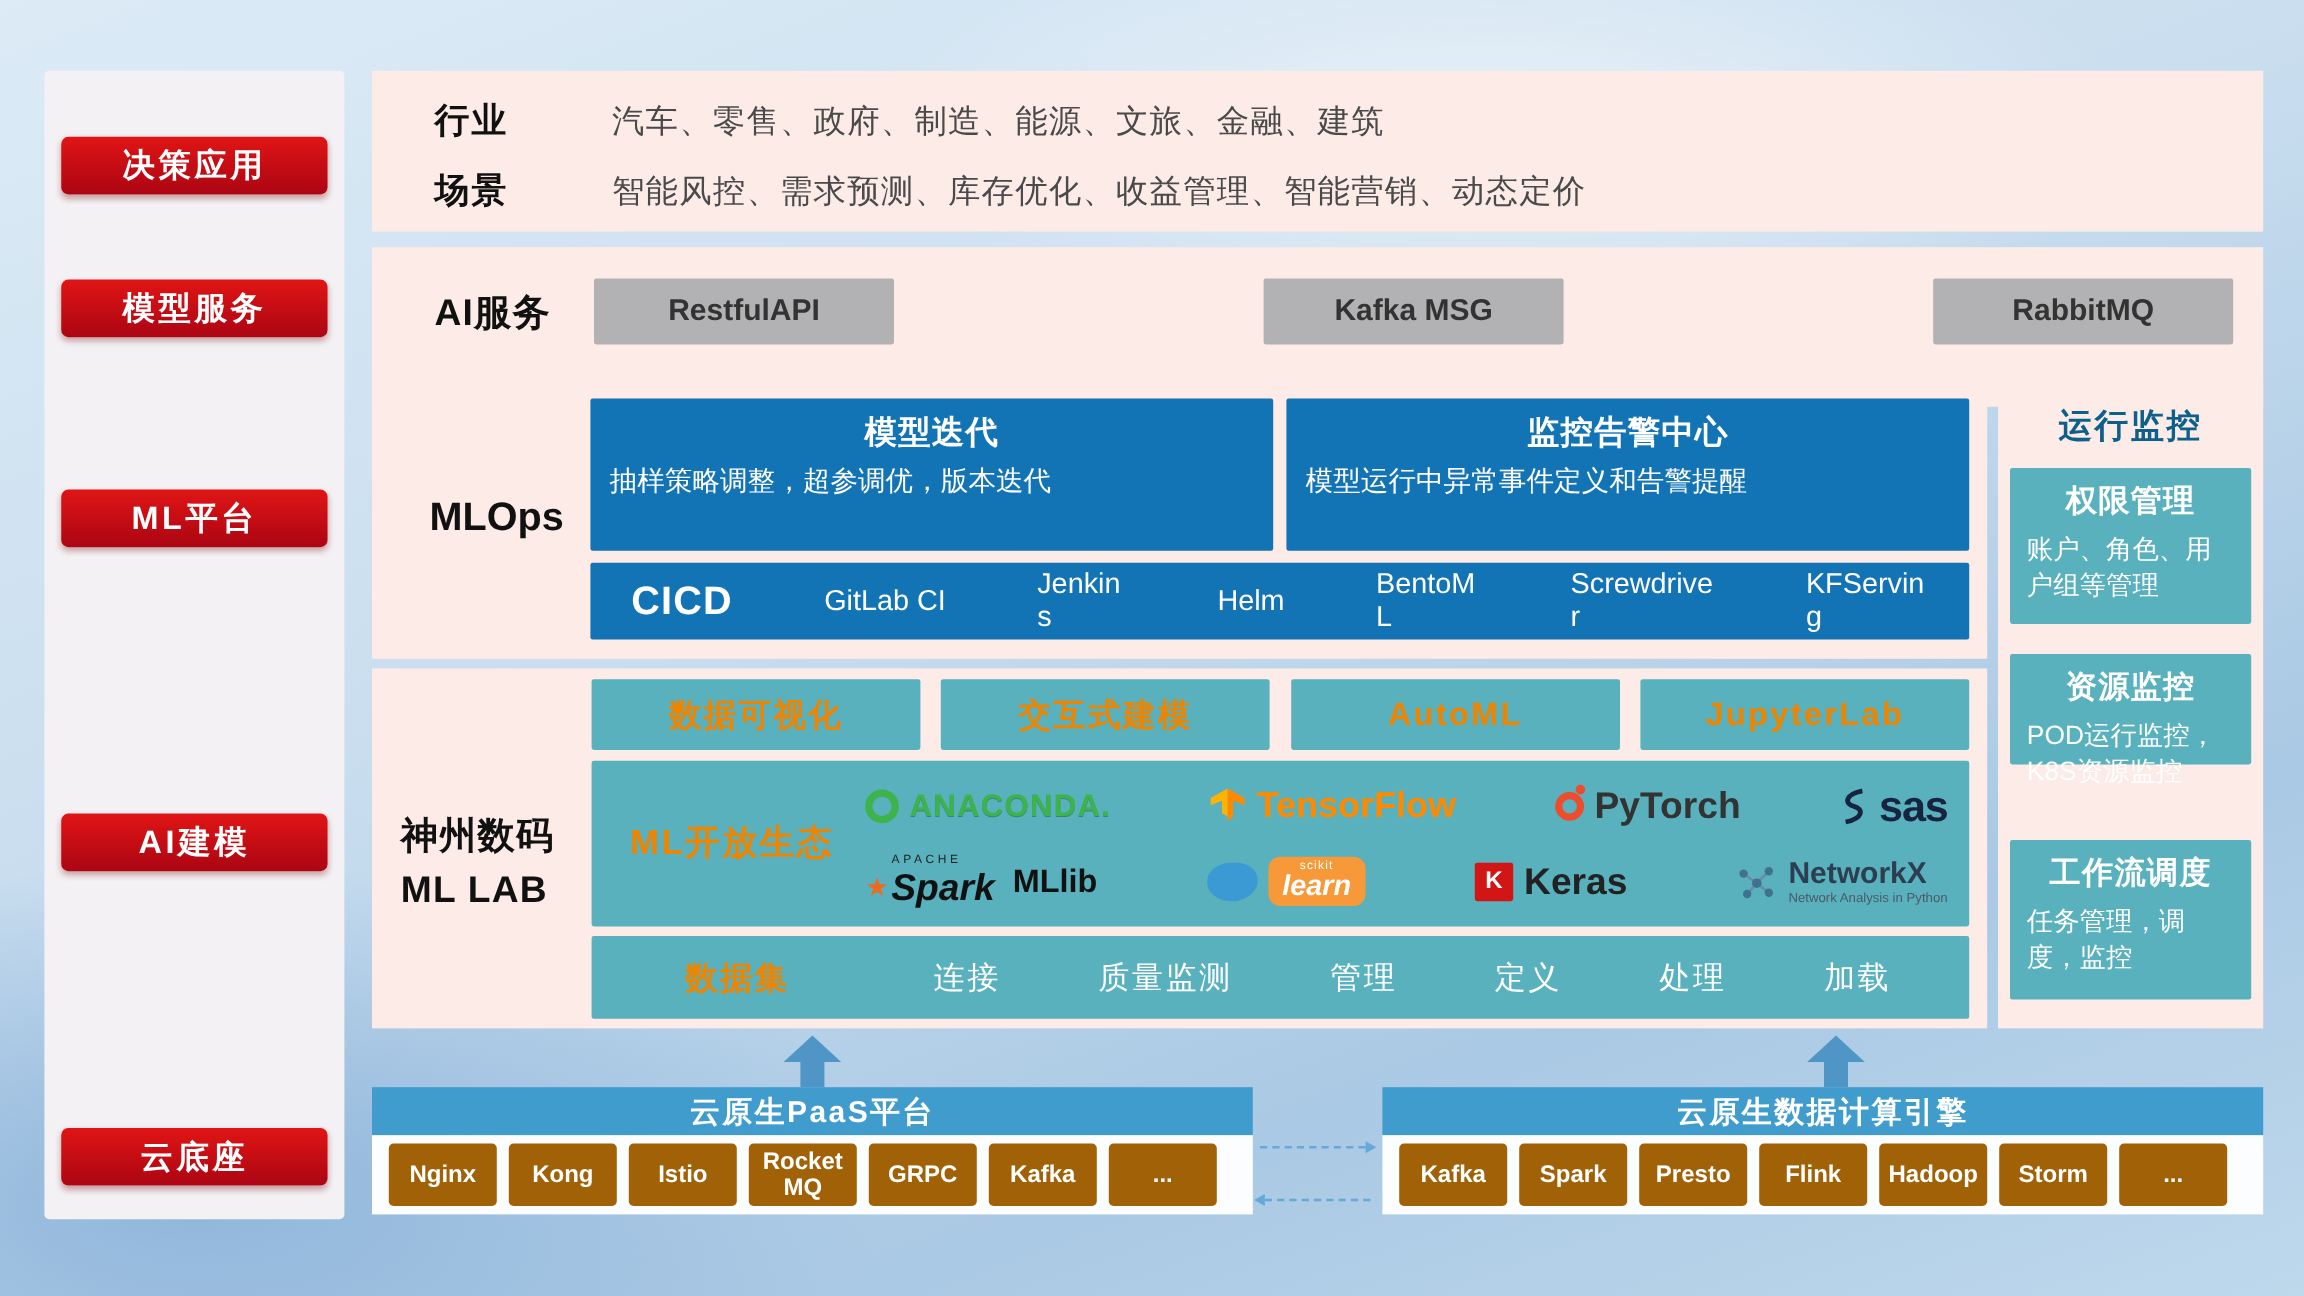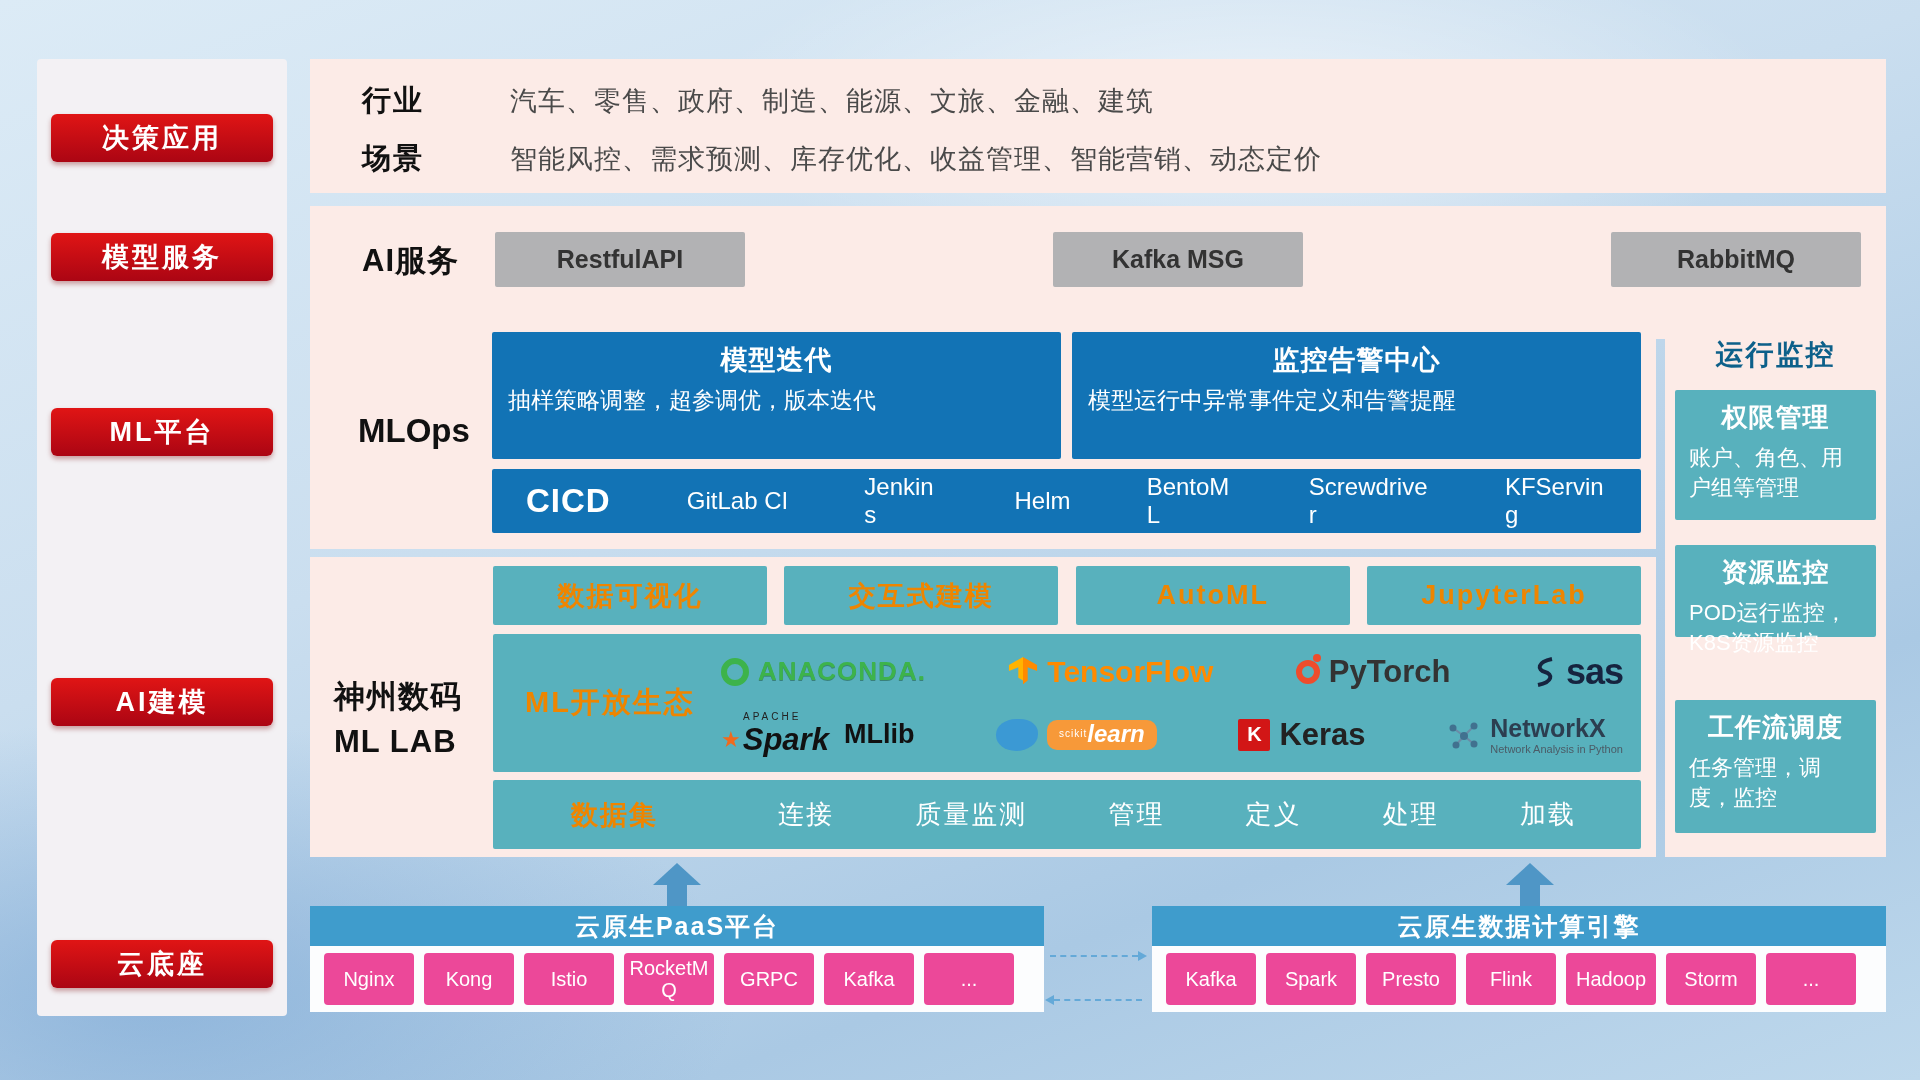--- a/index.html
+++ b/index.html
@@ -84,21 +84,21 @@
   .pt-icon::after { content:""; position:absolute; width:8px; height:8px; background:#ee4c2c; border-radius:50%; top:-12px; left:11px; }
   .pt-text { color:#333; font-size:31px; font-weight:600; }
   .sas-text { color:#16243f; font-size:36px; font-weight:bold; letter-spacing:-1px; }
   .spark-col { display:flex; flex-direction:column; align-items:flex-start; }
   .apache { font-size:10px; color:#222; letter-spacing:3px; margin-left:22px; }
   .spark-row { display:flex; align-items:center; }
   .spark-star { color:#f06a1d; font-size:22px; margin-right:2px; }
   .spark-text { color:#111; font-size:31px; font-weight:bold; font-style:italic; }
   .mllib { color:#111; font-size:27px; font-weight:600; margin-left:6px; }
   .sk-blob { width:42px; height:32px; background:#3b99d4; border-radius:50% 45% 55% 50%; display:inline-block; }
-  .sk-badge { background:#f79939; border-radius:10px; padding:2px 12px 4px 12px; display:flex; flex-direction:row; align-items:center; }
+  .sk-badge { background:#f79939; border-radius:10px; padding:2px 12px 4px 12px; display:flex; flex-direction:column; align-items:center; }
   .sk-top { font-size:10px; color:#fff; letter-spacing:1px; }
   .sk-main { font-size:24px; color:#fff; font-weight:bold; font-style:italic; line-height:1; }
   .keras-box { width:32px; height:32px; background:#d21616; color:#fff; font-size:20px; font-weight:bold;
                display:flex; align-items:center; justify-content:center; border-radius:2px; }
   .keras-text { color:#222; font-size:31px; font-weight:600; }
   .nx-col { display:flex; flex-direction:column; }
   .nx-text { color:#2c3e50; font-size:25px; font-weight:bold; }
   .nx-sub { color:#4b5b66; font-size:11px; }
 
   .dataset-bar { position:absolute; left:183px; top:223px; width:1148px; height:69px; background:#58b1bd; border-radius:2px;
@@ -108,21 +108,21 @@
   .ds-item { color:#fff; font-size:26px; letter-spacing:2px; }
 
   
   .bar-header { position:absolute; height:40px; background:#3f9ccc; color:#fff; font-size:25px; font-weight:bold;
                 display:flex; align-items:center; justify-content:center; letter-spacing:2px; }
   .bh-paas { left:310px; top:906px; width:734px; }
   .bh-engine { left:1152px; top:906px; width:734px; }
   .bar-body { position:absolute; top:946px; height:66px; background:#fcfdfe; display:flex; align-items:center; gap:10px; padding-left:14px; }
   .bb-paas { left:310px; width:734px; }
   .bb-engine { left:1152px; width:734px; }
-  .small-btn { width:90px; height:52px; background:#ec4899; color:#fff; font-size:20px; font-weight:normal;
+  .small-btn { width:90px; height:52px; background:#a16207; color:#fff; font-size:20px; font-weight:bold;
                display:flex; align-items:center; justify-content:center; text-align:center; line-height:1.1;
                border-radius:4px; word-break:break-all; padding:0 4px; }
 
   .up-arrow { position:absolute; width:48px; top:863px; }
   .ua1{left:653px} .ua2{left:1506px}
   .up-arrow .head { width:0; height:0; border-left:24px solid transparent; border-right:24px solid transparent;
                     border-bottom:22px solid #4f96c6; }
   .up-arrow .stem { width:20px; height:21px; background:#4f96c6; margin:0 auto; }
 
   .dash-arrow { position:absolute; border-top:2px dashed #64a9d8; width:88px; }

